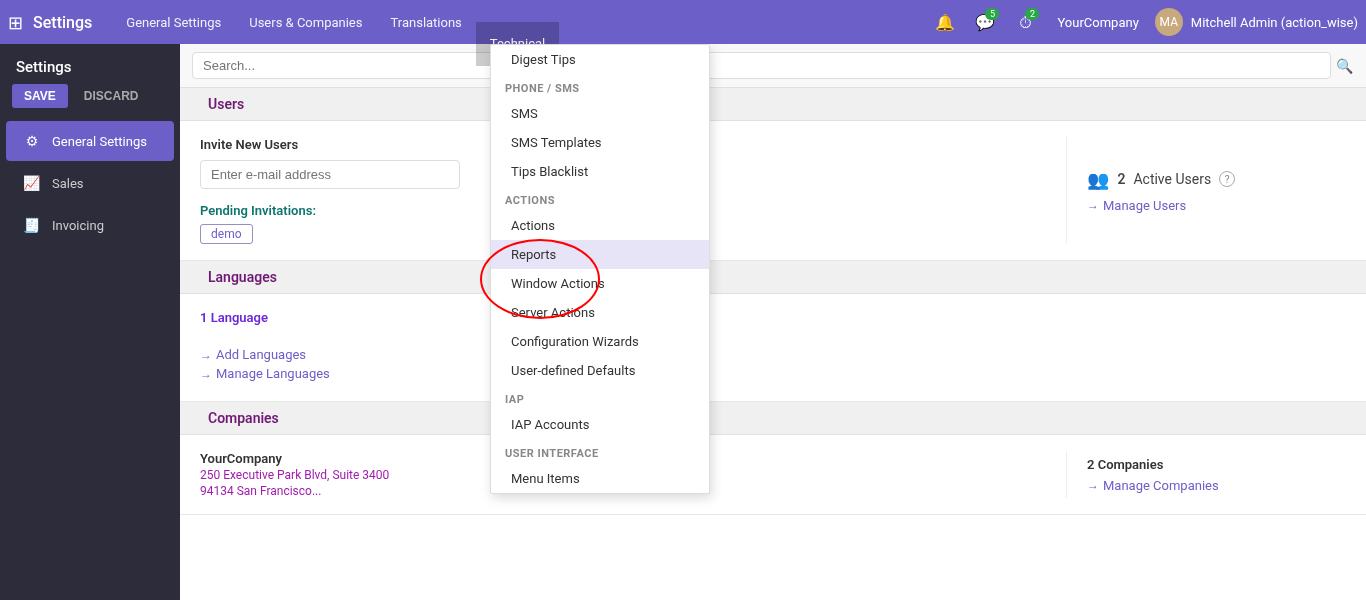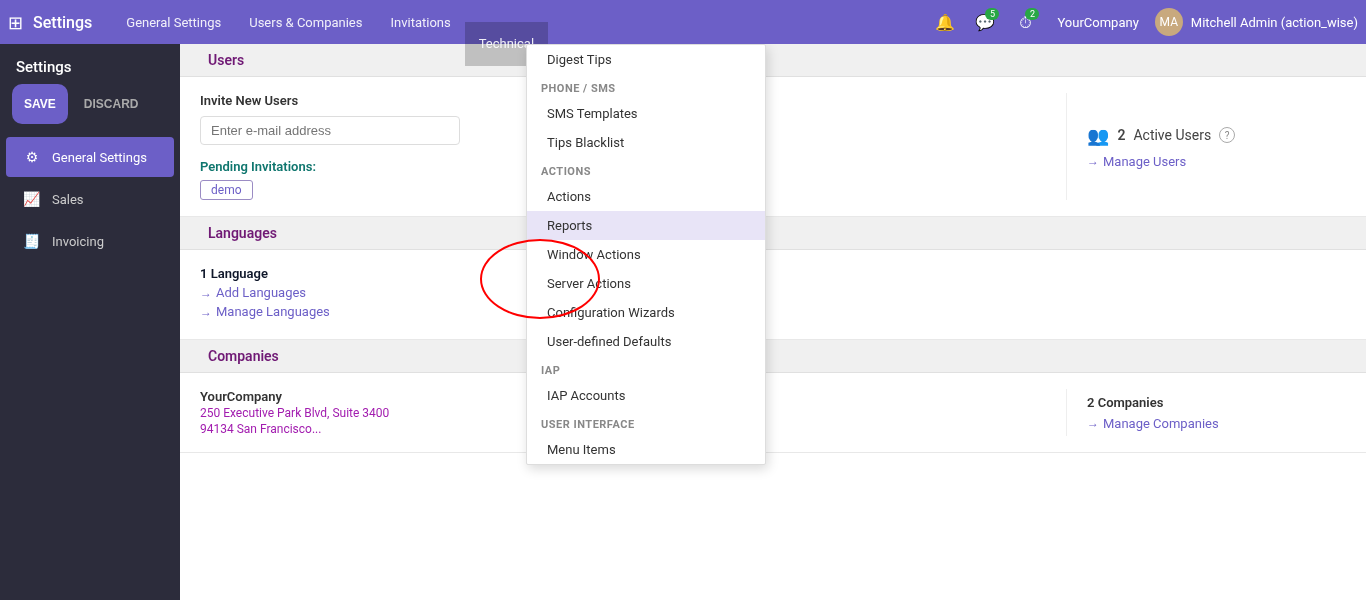--- a/index.html
+++ b/index.html
@@ -112,22 +112,22 @@
     }
     .sidebar-actions {
       display: flex;
       gap: 8px;
       padding: 0 12px 12px;
     }
     .btn-save {
       background: #6c5fc7;
       color: white;
       border: none;
-      padding: 13px 12px;
-      border-radius: 10px;
+      padding: 5px 12px;
+      border-radius: 3px;
       cursor: pointer;
       font-size: 12px;
       font-weight: 600;
     }
     .btn-discard {
       background: transparent;
       color: #aaa;
       border: none;
       padding: 5px 8px;
       cursor: pointer;
@@ -275,50 +275,49 @@
       color: #6c5fc7;
       cursor: pointer;
       font-size: 13px;
       display: flex;
       align-items: center;
       gap: 4px;
     }
     .arrow-right { font-size: 12px; }
 
     
-    .lang-count { font-size: 13px; font-weight: 600; color: #0f172a; margin-bottom: 4px; }
+    .lang-count { font-size: 13px; font-weight: 600; color: #6d28d9; margin-bottom: 22px; }
     .lang-link {
       color: #6c5fc7;
       cursor: pointer;
       font-size: 13px;
       display: flex;
       align-items: center;
       gap: 4px;
       margin-bottom: 4px;
     }
 
     
     .company-name { font-size: 13px; font-weight: 600; color: #333; }
     .company-addr { font-size: 12px; color: #a21caf; margin-top: 2px; }
     .companies-count { font-size: 13px; font-weight: 600; color: #333; margin-bottom: 6px; }
 
     
     .dropdown-overlay {
       position: absolute;
       top: 0;
       left: 310px;
-      width: 240px;
+      width: 220px;
       background: white;
       border: 1px solid #ddd;
       box-shadow: 2px 4px 12px rgba(0,0,0,0.15);
       z-index: 200;
       border-radius: 2px;
       max-height: 500px;
       overflow-y: auto;
-      margin-left: 36px;
     }
     .dropdown-section-label {
       padding: 8px 14px 4px;
       font-size: 11px;
       font-weight: 700;
       color: #888;
       text-transform: uppercase;
       letter-spacing: 0.5px;
     }
     .dropdown-item {
@@ -340,21 +339,21 @@
   </style>
 </head>
 <body>
 
 <div class="topbar">
   <span class="topbar-apps-icon">⊞</span>
   <span class="topbar-brand">Settings</span>
   <nav class="topbar-nav">
     <div class="topbar-nav-item">General Settings</div>
     <div class="topbar-nav-item">Users &amp; Companies</div>
-    <div class="topbar-nav-item">Invitations</div>
+    <div class="topbar-nav-item">Translations</div>
     <div class="topbar-nav-item active">Technical</div>
   </nav>
   <div class="topbar-right">
     <div class="topbar-icon-btn">🔔</div>
     <div class="topbar-icon-btn">
       💬
       <span class="badge">5</span>
     </div>
     <div class="topbar-icon-btn">
       ⏱
@@ -385,20 +384,24 @@
       <span>Sales</span>
     </div>
     <div class="sidebar-item">
       <span class="sidebar-item-icon">🧾</span>
       <span>Invoicing</span>
     </div>
   </div>
 
   <div class="main-content">
 
+    <div class="search-bar">
+      <input class="search-input" type="text" placeholder="Search..." style="">
+      <span class="search-icon">🔍</span>
+    </div>
 
     <div class="content-body">
 
       <div class="section">
         <div class="section-header">Users</div>
         <div class="section-content">
           <div class="section-left">
             <div class="invite-label">Invite New Users</div>
             <input class="invite-input" type="text" placeholder="Enter e-mail address" style="">
             <div class="pending-label">Pending Invitations:</div>
@@ -454,20 +457,21 @@
         </div>
       </div>
 
     </div>
 
     <div class="dropdown-overlay" id="dropdown">
 
       <div class="dropdown-item">Digest Tips</div>
 
       <div class="dropdown-section-label">Phone / SMS</div>
+      <div class="dropdown-item">SMS</div>
       <div class="dropdown-item">SMS Templates</div>
       <div class="dropdown-item">Tips Blacklist</div>
 
       <div class="dropdown-section-label">Actions</div>
       <div class="dropdown-item">Actions</div>
       <div class="dropdown-item highlighted">Reports</div>
       <div class="dropdown-item">Window Actions</div>
       <div class="dropdown-item">Server Actions</div>
       <div class="dropdown-item">Configuration Wizards</div>
       <div class="dropdown-item">User-defined Defaults</div>

